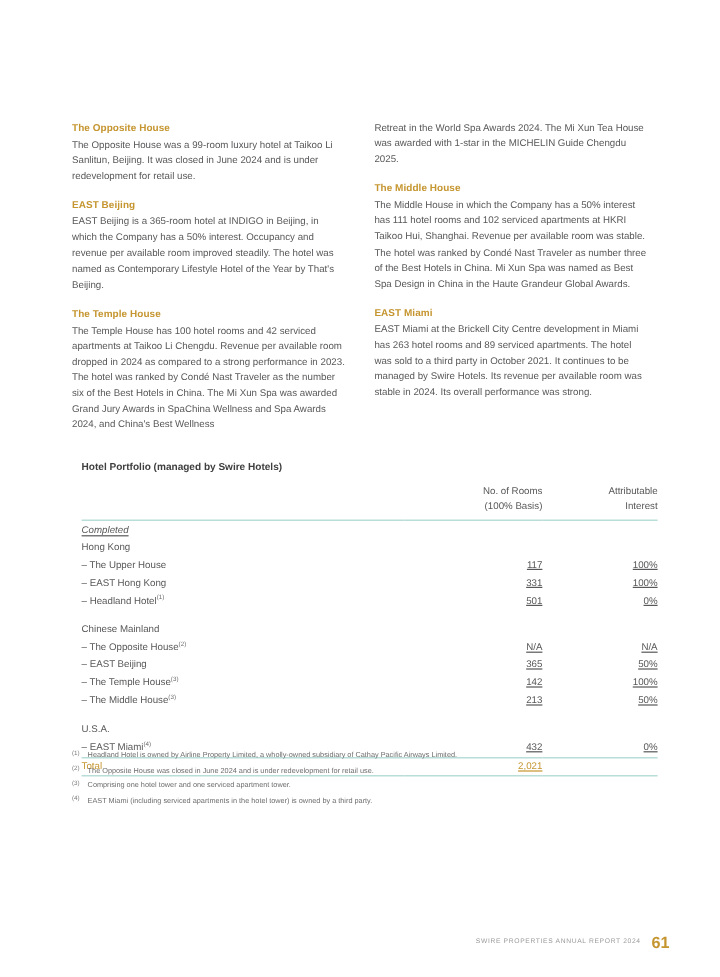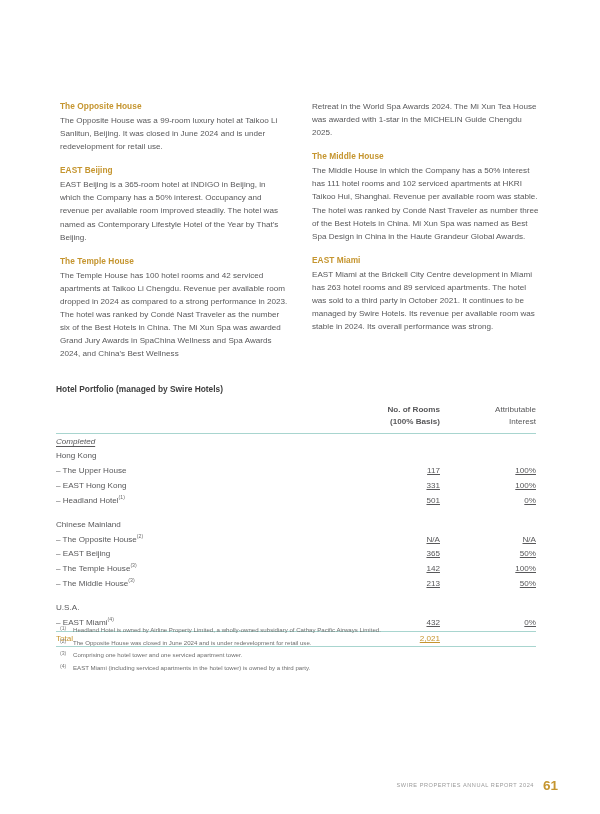--- a/index.html
+++ b/index.html
@@ -44,21 +44,21 @@
     line-height: 13.1px;
     color: #58585a;
     margin: 0 0 11px 0;
     letter-spacing: 0.01px;
   }
   .sec-body.last { margin-bottom: 0; }
 
   
   .table-wrap {
     position: absolute;
-    left: 56px;
+    left: 68px;
     top: 384px;
     width: 480px;
   }
   .table-title {
     font-size: 8.4px;
     font-weight: bold;
     color: #3f3f3f;
     margin: 0 0 10px 0;
   }
   table.portfolio {
@@ -69,21 +69,21 @@
   }
   table.portfolio th {
     font-weight: normal;
     text-align: right;
     vertical-align: bottom;
     padding: 0 0 1px 0;
     line-height: 11.5px;
     color: #58585a;
   }
   table.portfolio th.blank { width: 56%; }
-  table.portfolio th.c1 { width: 24%; font-weight: bold; }
+  table.portfolio th.c1 { width: 24%; }
   table.portfolio th.c2 { width: 20%; }
   .hdr-rule td { border-bottom: 1.1px solid #a8d5cf; height: 3px; padding: 0; }
   table.portfolio td {
     padding: 1.2px 0;
     line-height: 12.4px;
     vertical-align: top;
   }
   td.num, td.pct { text-align: right; text-decoration: underline; }
   .italic-ul {
     font-style: italic;

